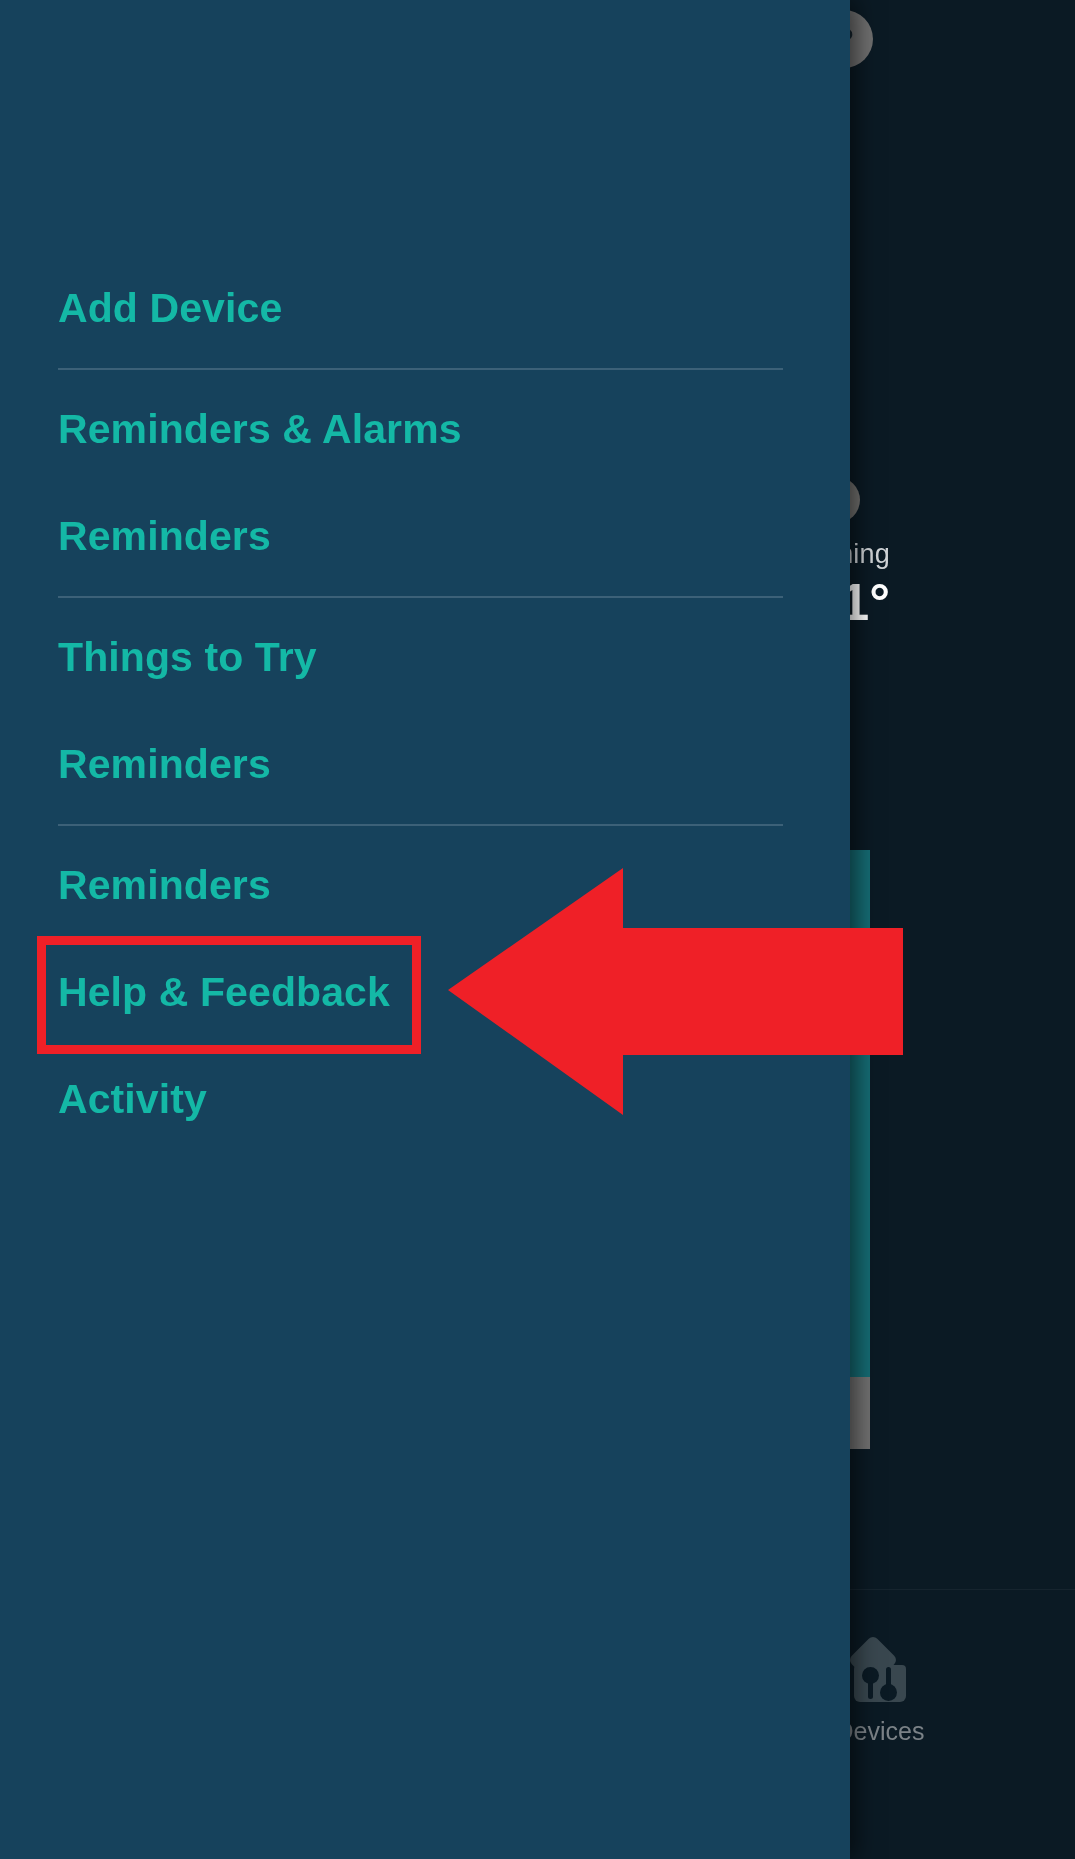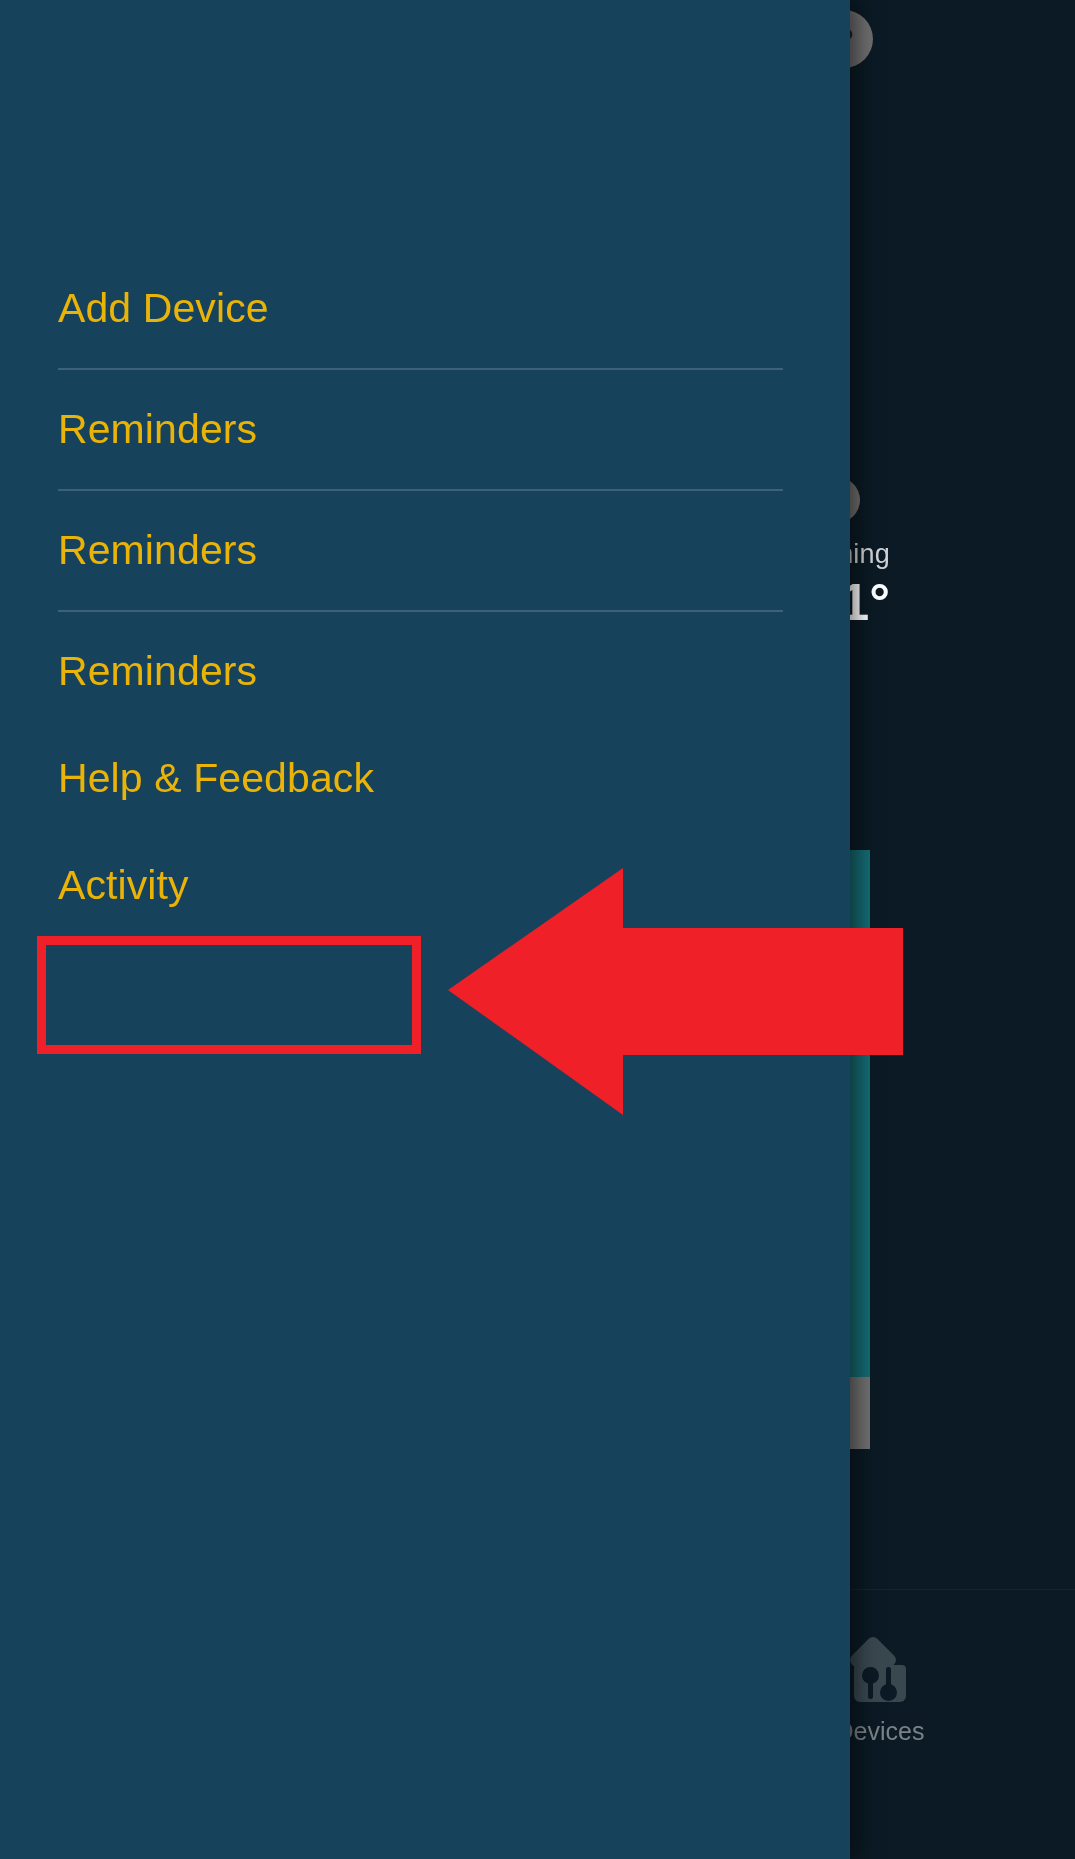--- a/index.html
+++ b/index.html
@@ -117,21 +117,21 @@
     position:absolute; left:0; top:0; width:850px; height:1859px;
     background:#16425c;
     box-shadow:6px 0 22px rgba(0,0,0,.55);
   }
   #menu-list{ position:absolute; left:0; top:255px; width:850px; }
   .menu-item{
     padding:0 0 0 58px;
     height:107px; display:flex; align-items:center;
   }
   .menu-item .label{
-    font-size:41px; font-weight:normal; color:#eab308; letter-spacing:.1px;
+    font-size:41px; font-weight:bold; color:#14b8a6; letter-spacing:.1px;
     white-space:nowrap;
   }
   .divider{
     height:2px; background:#3c6178; margin:6px 0 6px 58px; width:725px;
   }
 
   
   #highlight-box{
     position:absolute; left:37px; top:936px; width:384px; height:118px;
     border:9px solid #ef2027;
@@ -186,23 +186,29 @@
   </div>
 </div>
 
 <div id="drawer">
   <div id="menu-list">
       <div class="menu-item">
         <span class="label">Add Device</span>
       </div>
       <div class="divider"></div>
       <div class="menu-item">
+        <span class="label">Reminders &amp; Alarms</span>
+      </div>
+      <div class="menu-item">
         <span class="label">Reminders</span>
       </div>
       <div class="divider"></div>
+      <div class="menu-item">
+        <span class="label">Things to Try</span>
+      </div>
       <div class="menu-item">
         <span class="label">Reminders</span>
       </div>
       <div class="divider"></div>
       <div class="menu-item">
         <span class="label">Reminders</span>
       </div>
       <div class="menu-item">
         <span class="label">Help &amp; Feedback</span>
       </div>

